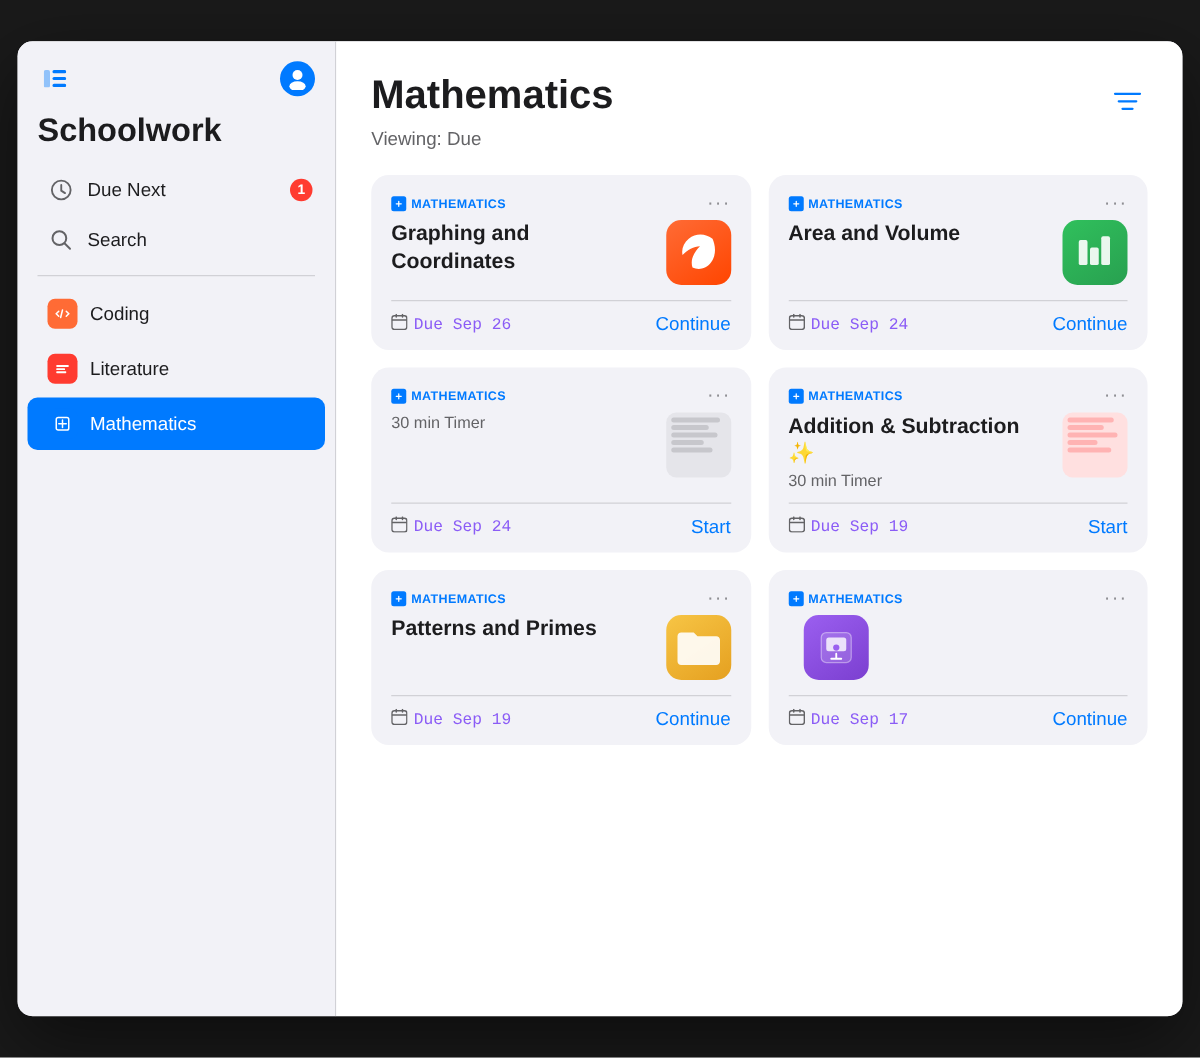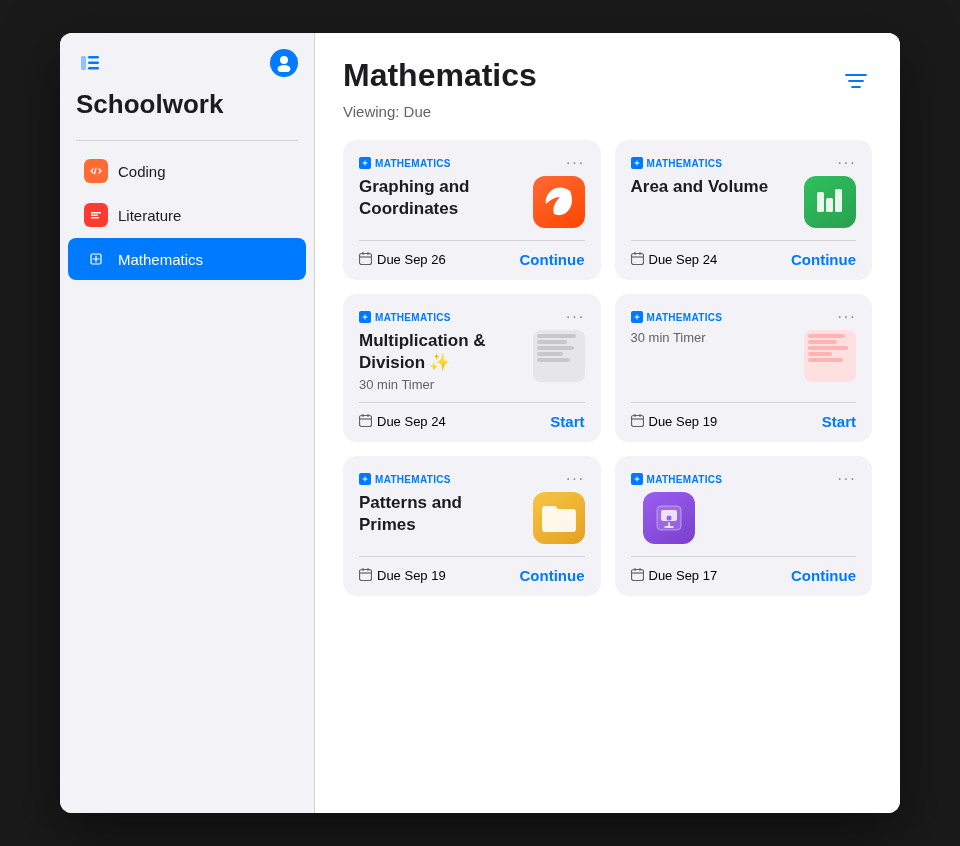--- a/index.html
+++ b/index.html
@@ -5,21 +5,21 @@
     * { box-sizing: border-box; margin: 0; padding: 0; }
     body {
       font-family: -apple-system, BlinkMacSystemFont, 'SF Pro Display', 'Helvetica Neue', Arial, sans-serif;
       background: #1a1a1a;
       display: flex;
       justify-content: center;
       align-items: center;
       min-height: 100vh;
     }
     .app-window {
-      width: 840px;
+      width: 932px;
       height: 780px;
       background: #f2f2f7;
       border-radius: 12px;
       display: flex;
       overflow: hidden;
       box-shadow: 0 20px 60px rgba(0,0,0,0.5);
     }
     
     .sidebar {
       width: 255px;
@@ -231,26 +231,27 @@
     }
     .card-footer {
       display: flex; align-items: center; justify-content: space-between;
       margin-top: 10px;
       padding-top: 10px;
       border-top: 1px solid #d1d1d6;
     }
     .card-due {
       display: flex; align-items: center; gap: 5px;
       font-size: 13px;
-      color: #000000;
+      color: #8b5cf6;
+      font-family: Liberation Mono, monospace;
     }
     .card-due-icon { font-size: 12px; }
     .card-action {
       font-size: 15px;
-      font-weight: 700;
+      font-weight: 400;
       color: #007aff;
       background: none; border: none; cursor: pointer;
     }
     
     .swift-icon {
       background: linear-gradient(145deg, #ff6b35, #ff4500);
     }
     .numbers-icon {
       background: linear-gradient(145deg, #30c05c, #28a050);
     }
@@ -285,22 +286,41 @@
       <div class="sidebar-avatar">
         <svg width="18" height="18" viewBox="0 0 18 18" fill="none">
           <circle cx="9" cy="6" r="4" fill="white"></circle>
           <ellipse cx="9" cy="15" rx="6.5" ry="4" fill="white"></ellipse>
         </svg>
       </div>
     </div>
 
     <div class="sidebar-title">Schoolwork</div>
 
-
-
+    <div class="nav-item">
+      <div class="nav-icon">
+        <svg width="18" height="18" viewBox="0 0 18 18" fill="none">
+          <circle cx="9" cy="9" r="7.5" stroke="#636366" stroke-width="1.5"></circle>
+          <path d="M9 5v4.5l3 2" stroke="#636366" stroke-width="1.5" stroke-linecap="round"></path>
+        </svg>
+      </div>
+      <span class="nav-label">Due Next</span>
+      <div class="nav-badge">1</div>
+    </div>
+
+
+    <div class="nav-item">
+      <div class="nav-icon">
+        <svg width="18" height="18" viewBox="0 0 18 18">
+          <circle cx="7.5" cy="7.5" r="5.5" stroke="#636366" stroke-width="1.6" fill="none"></circle>
+          <path d="M12 12l4 4" stroke="#636366" stroke-width="1.6" stroke-linecap="round"></path>
+        </svg>
+      </div>
+      <span class="nav-label">Search</span>
+    </div>
 
     <div class="sidebar-divider"></div>
 
 
     <div class="class-item">
       <div class="class-icon" style="background:#ff6b35">
         <svg width="14" height="14" viewBox="0 0 14 14" fill="none">
           <rect width="14" height="14" rx="3" fill="#ff6b35"></rect>
           <path d="M4 5l-2 2 2 2M10 5l2 2-2 2M7 4l-1.5 6" stroke="white" stroke-width="1.2" stroke-linecap="round"></path>
         </svg>
@@ -434,21 +454,20 @@
                   <rect width="8" height="8" rx="1" fill="#007aff"></rect>
                   <path d="M2 4h4M4 2v4" stroke="white" stroke-width="1" stroke-linecap="round"></path>
                 </svg>
             </div>
             <span>MATHEMATICS</span>
           </div>
           <button class="card-more-btn">···</button>
         </div>
         <div class="card-body">
           <div class="card-info">
-            <div class="card-title">Multiplication &amp; Division ✨</div>
             <div class="card-subtitle">30 min Timer</div>
           </div>
           <div class="card-thumbnail">
             <div class="thumb-line" style="width:90%"></div>
             <div class="thumb-line" style="width:70%"></div>
             <div class="thumb-line" style="width:85%"></div>
             <div class="thumb-line" style="width:60%"></div>
             <div class="thumb-line" style="width:75%"></div>
           </div>
         </div>
@@ -475,20 +494,21 @@
                   <rect width="8" height="8" rx="1" fill="#007aff"></rect>
                   <path d="M2 4h4M4 2v4" stroke="white" stroke-width="1" stroke-linecap="round"></path>
                 </svg>
             </div>
             <span>MATHEMATICS</span>
           </div>
           <button class="card-more-btn">···</button>
         </div>
         <div class="card-body">
           <div class="card-info">
+            <div class="card-title">Addition &amp; Subtraction ✨</div>
             <div class="card-subtitle">30 min Timer</div>
           </div>
           <div class="card-thumbnail" style="background:#ffe0e0;">
             <div class="thumb-line" style="width:85%;background:#ffb3b3"></div>
             <div class="thumb-line" style="width:65%;background:#ffb3b3"></div>
             <div class="thumb-line" style="width:90%;background:#ffb3b3"></div>
             <div class="thumb-line" style="width:55%;background:#ffb3b3"></div>
             <div class="thumb-line" style="width:80%;background:#ffb3b3"></div>
           </div>
         </div>

